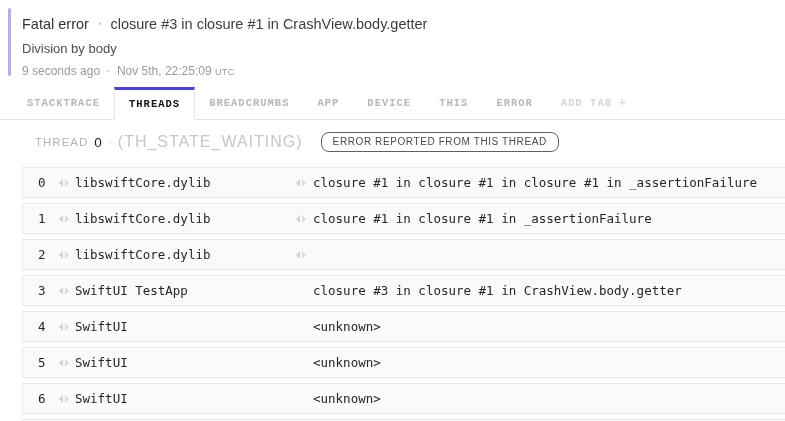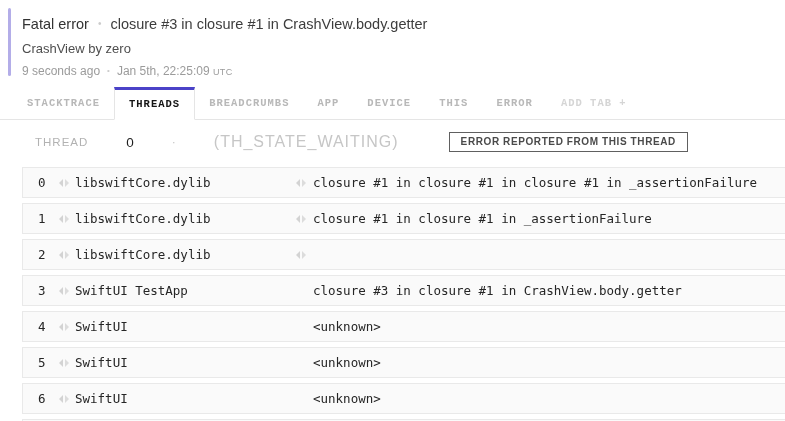--- a/index.html
+++ b/index.html
@@ -42,30 +42,30 @@
     border: 1px solid #e5e5e5;
     border-bottom: 1px solid #ffffff;
     border-top: 3px solid #4b42c8;
     margin-bottom: -1px;
     padding-top: 8px;
     color: #151515;
   }
   .tab.muted { color: #d5d5d5; }
 
   
-  .thread-bar { display: flex; align-items: center; margin: 10px 0 0 35px; height: 24px; gap: 32px; }
+  .thread-bar { display: flex; align-items: center; margin: 10px 0 0 35px; height: 24px; }
   .thread-label { font-size: 11.5px; color: #b2b2b2; letter-spacing: 1px; }
   .thread-num { font-size: 13.5px; color: #1f1f1f; margin-left: 6px; }
   .thread-sep { color: #c6c6c6; margin: 0 6px; font-size: 12px; }
   .thread-state { font-size: 16px; color: #c6c6c6; letter-spacing: 1px; }
   .thread-badge {
     margin-left: 18px;
-    border: 1.5px solid #606060; border-radius: 0;
+    border: 1.5px solid #606060; border-radius: 8px;
     padding: 3px 11px 4px;
-    font-size: 10px; font-weight: bold; letter-spacing: 0.6px;
+    font-size: 10px; font-weight: normal; letter-spacing: 0.6px;
     color: #4a4a4a; white-space: nowrap;
   }
 
   
   .frames { margin: 13px 0 0 22px; width: 920px; }
   .frame-row {
     display: flex; align-items: center;
     height: 31px; margin-bottom: 5px;
     background: #fafafa; border: 1px solid #e9e9e9;
     font-family: "DejaVu Sans Mono", monospace;
@@ -87,23 +87,23 @@
 </head>
 <body>
 
 <div class="page">
 
   <header class="crash-header">
     <div class="accent-bar" style="background: rgb(179, 173, 232);"></div>
     <div class="title-row">
       <span class="error-type">Fatal error</span><span class="dot-sep">•</span><span class="crash-title">closure #3 in closure #1 in CrashView.body.getter</span>
     </div>
-    <div class="crash-message">CrashView by zero</div>
+    <div class="crash-message">Division by body</div>
     <div class="time-row">
-      <span>9 seconds ago</span><span class="dot-sep tiny">•</span><span>Jan 5th, 22:25:09</span>
+      <span>9 seconds ago</span><span class="dot-sep tiny">•</span><span>Nov 5th, 22:25:09</span>
       <span class="utc-label">UTC</span>
     </div>
   </header>
 
   <nav class="tabs">
       <div class="tab"><span>STACKTRACE</span></div>
       <div class="tab active" style="border-top-color: rgb(75, 66, 200);"><span>THREADS</span></div>
       <div class="tab"><span>BREADCRUMBS</span></div>
       <div class="tab"><span>APP</span></div>
       <div class="tab"><span>DEVICE</span></div>

